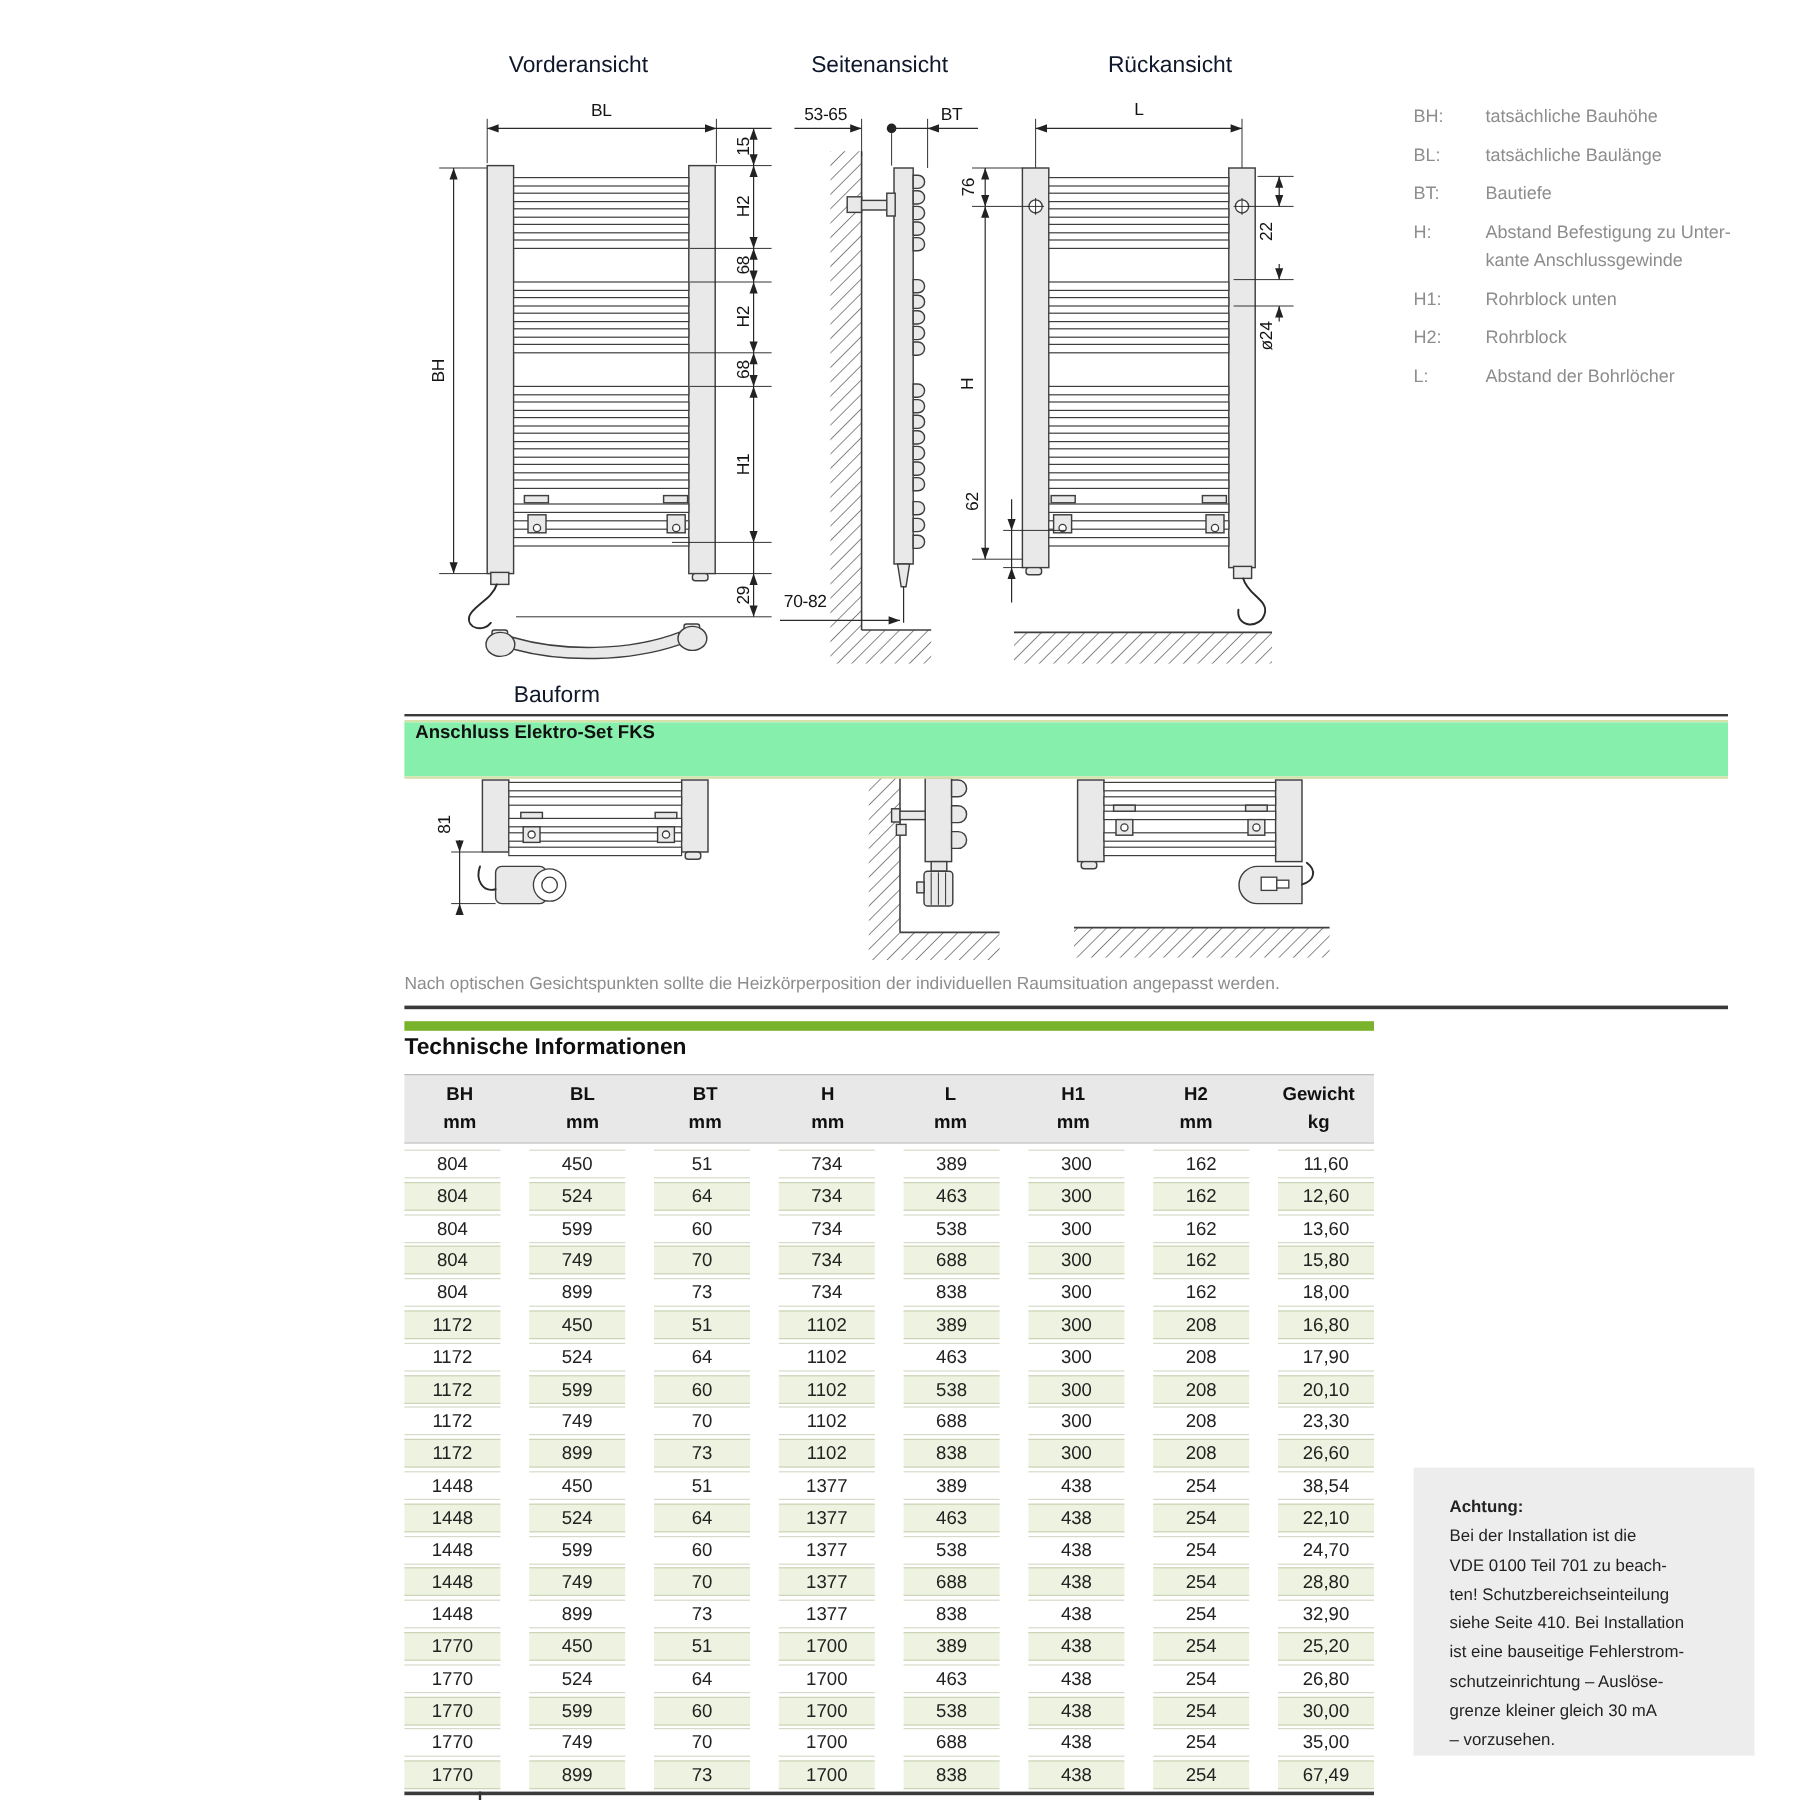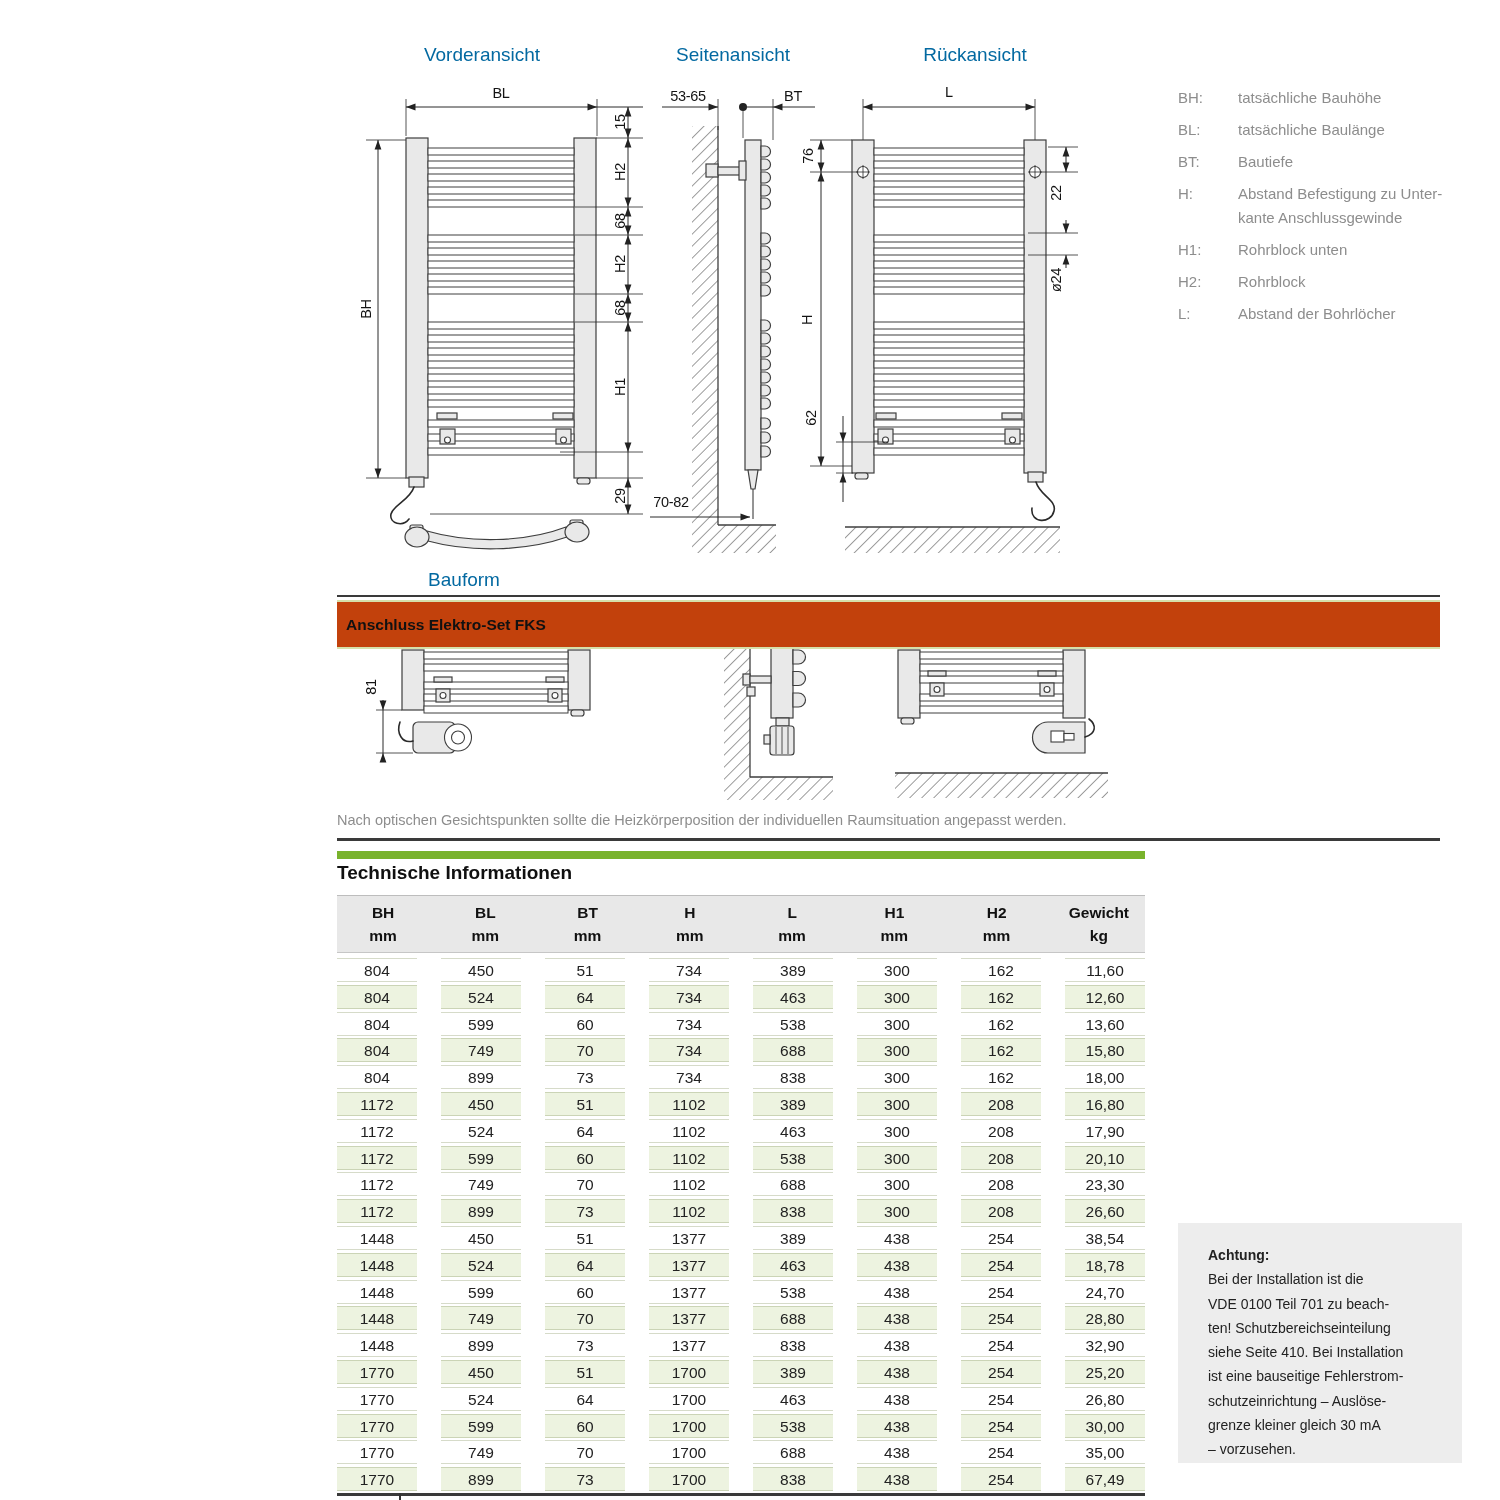--- a/index.html
+++ b/index.html
@@ -7,31 +7,31 @@
        font-family:"Liberation Sans",sans-serif;}
   svg.draw{position:absolute;left:0;top:0;pointer-events:none}
   .met{fill:#e9e9e9;stroke:#3e3e3e;stroke-width:1.2}
   .tube{fill:#fff;stroke:#3e3e3e;stroke-width:1}
   .scr{fill:#fff;stroke:#3e3e3e;stroke-width:1.1}
   .dl{stroke:#2a2a2a;stroke-width:1;fill:none}
   .xl{stroke:#2a2a2a;stroke-width:.8;fill:none}
   .ol{stroke:#3e3e3e;stroke-width:1.3;fill:none}
   .cab{fill:none;stroke:#2a2a2a;stroke-width:1.6;stroke-linecap:round}
   use{fill:#222}
-  .vt{position:absolute;transform:translateX(-50%);font-size:19px;color:#0369a1;white-space:nowrap}
+  .vt{position:absolute;transform:translateX(-50%);font-size:19px;color:#0f172a;white-space:nowrap}
   .dim{position:absolute;font-size:14.5px;color:#141414;white-space:nowrap;
        transform:translate(-50%,-50%);letter-spacing:-.3px}
   .dim.v{transform:translate(-50%,-50%) rotate(-90deg)}
   .legend{position:absolute;left:1178px;top:86px;width:272px;font-size:15px;color:#8d8d8d}
   .leg-row{display:flex;margin-bottom:8px;line-height:24px}
   .leg-term{width:60px;flex:none}
   .leg-def{white-space:pre-line}
   .gline{position:absolute;left:337px;width:1103px;height:2px;background:#d6e0ab}
-  .band{position:absolute;left:337px;top:602px;width:1103px;height:45px;background:#c2410c;
-        display:flex;align-items:center}
+  .band{position:absolute;left:337px;top:602px;width:1103px;height:45px;background:#86efac;
+        display:flex;align-items:flex-start}
   .band-title{font-size:15.5px;font-weight:bold;color:#111;padding-left:9px}
   .note{position:absolute;left:337px;top:812px;font-size:14.5px;color:#8d8d8d;white-space:nowrap}
   .rule{position:absolute;background:#3a3a3a}
   .greenbar{position:absolute;left:337px;top:851px;width:808px;height:8px;background:#79b32c}
   .ttitle{position:absolute;left:337px;top:862px;font-size:19px;font-weight:bold;color:#101010}
   .thead{position:absolute;left:337px;top:895px;width:808px;height:58px;background:#e8e8e8;
          border-top:1px solid #bdbdbd;border-bottom:1px solid #c6c6c6;box-sizing:border-box;
          display:grid;grid-template-columns:repeat(8,1fr);column-gap:10px;align-content:center;
          font-weight:bold;font-size:15.5px;color:#111;text-align:center}
   .hcell div{line-height:23px}
@@ -572,21 +572,21 @@
     </div>
 
     <div class="trow alt">
       <div class="tcell">1448</div>
       <div class="tcell">524</div>
       <div class="tcell">64</div>
       <div class="tcell">1377</div>
       <div class="tcell">463</div>
       <div class="tcell">438</div>
       <div class="tcell">254</div>
-      <div class="tcell">18,78</div>
+      <div class="tcell">22,10</div>
     </div>
 
     <div class="trow">
       <div class="tcell">1448</div>
       <div class="tcell">599</div>
       <div class="tcell">60</div>
       <div class="tcell">1377</div>
       <div class="tcell">538</div>
       <div class="tcell">438</div>
       <div class="tcell">254</div>

